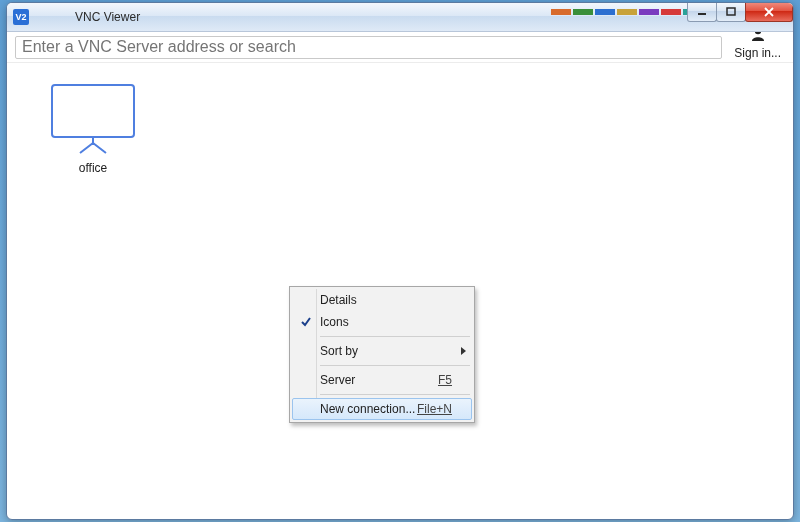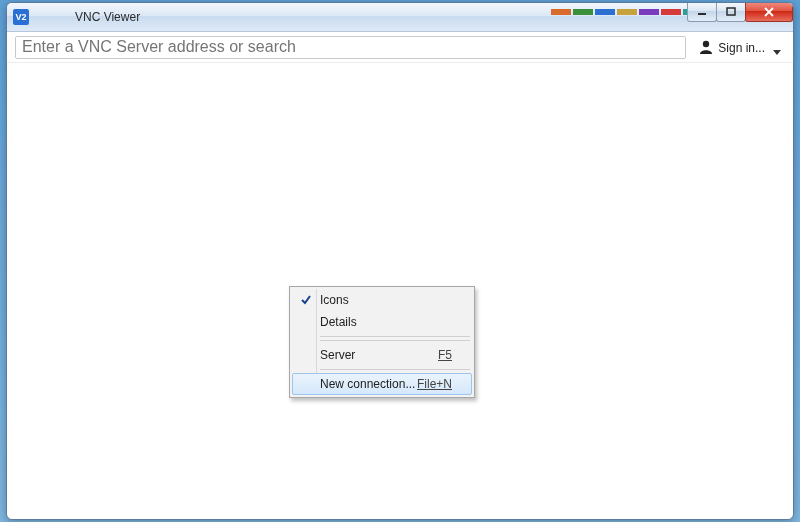--- a/index.html
+++ b/index.html
@@ -118,24 +118,25 @@
     border: 1px solid #c9c9c9;
     border-radius: 2px;
     background: #fff;
     padding: 0 6px;
     color: #888;
     font-size: 16px;
     outline: none;
   }
   .signin {
     display: flex;
-    align-items: flex-end;
+    align-items: center;
     gap: 4px;
     padding: 2px 4px;
     color: #222;
+    flex-direction: column;
   }
   .signin .triangle {
     width: 0; height: 0;
     border-left: 4px solid transparent;
     border-right: 4px solid transparent;
     border-top: 5px solid #333;
     margin-left: 4px;
   }
   .client-area {
     position: relative;
@@ -262,35 +263,49 @@
           <circle cx="8" cy="5" r="3.2" fill="#222"></circle>
           <path d="M2 15 C2 10 14 10 14 15 Z" fill="#222"></path>
         </svg>
         <span>Sign in...</span>
         <span class="triangle"></span>
       </div>
     </div>
 
     <div class="client-area">
 
+      <div class="conn-item">
+        <span class="monitor-icon">
+          <svg width="86" height="72">
+            <rect x="2" y="2" width="82" height="52" rx="3" ry="3" fill="none" stroke="#4f7fe0" stroke-width="2"></rect>
+            <path d="M43 54 L43 62" stroke="#4f7fe0" stroke-width="2"></path>
+            <path d="M30 70 L43 60 L56 70" fill="none" stroke="#4f7fe0" stroke-width="2"></path>
+          </svg>
+        </span>
+        <div class="conn-label">office</div>
+      </div>
 
       <div class="ctx" id="ctx">
         <div class="ctx-gutter"></div>
       <div class="ctx-row">
+            <span>Details</span>
+          </div>
+          <div class="ctx-row">
             <span class="ctx-check">
               <svg width="12" height="12">
                 <path d="M2 6 L5 9 L10 2" fill="none" stroke="#1a3f8b" stroke-width="2"></path>
               </svg>
             </span>
             <span>Icons</span>
           </div>
+          <div class="ctx-sep"></div>
           <div class="ctx-row">
-            <span>Details</span>
-          </div>
-          <div class="ctx-sep"></div>
+            <span>Sort by</span>
+            <span class="ctx-sub"></span>
+          </div>
           <div class="ctx-sep"></div>
           <div class="ctx-row">
             <span>Server</span>
             <span class="ctx-accel">F5</span>
           </div>
           <div class="ctx-sep"></div>
           <div class="ctx-row hover">
             <span>New connection...</span>
             <span class="ctx-accel">File+N</span>
           </div>

